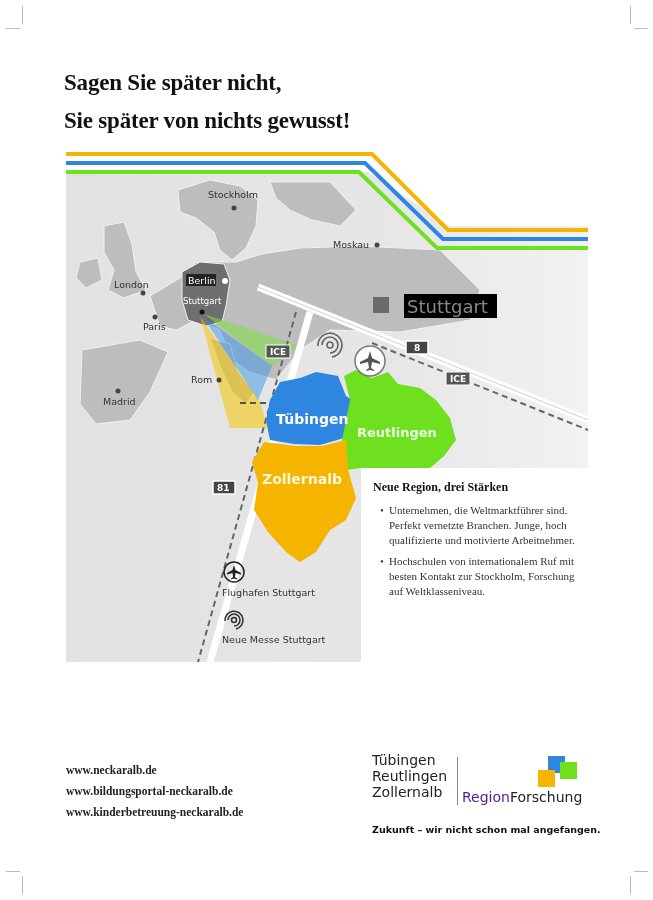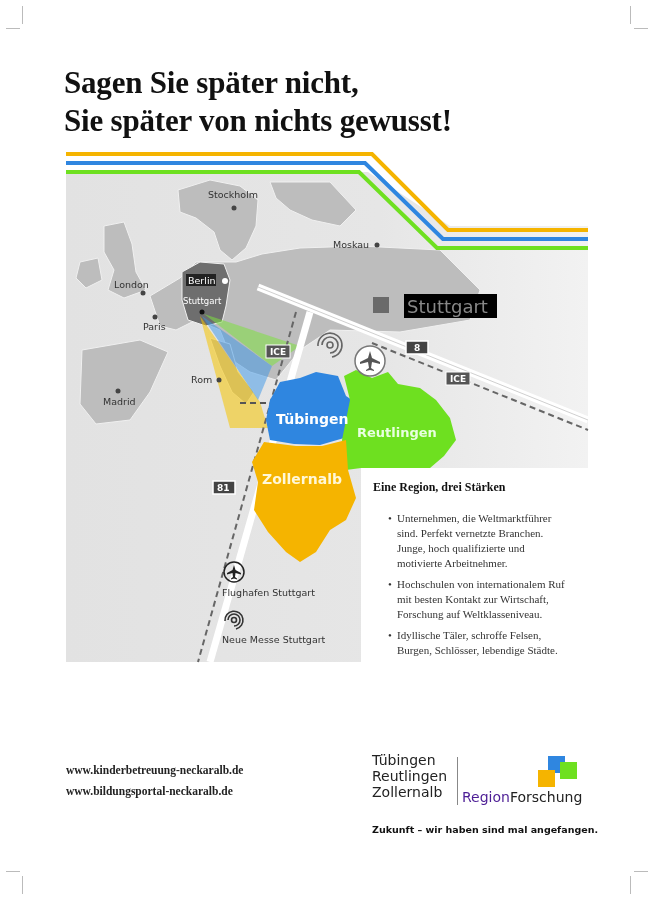--- a/index.html
+++ b/index.html
@@ -1,25 +1,25 @@
 <!DOCTYPE html>
 <html><head>
 <meta charset="utf-8">
 <style>
   html,body{margin:0;padding:0;background:#fff;}
   body{width:653px;height:900px;position:relative;overflow:hidden;font-family:"Liberation Sans",sans-serif;}
   .crop{position:absolute;background:#bbb;}
-  .headline{position:absolute;left:64px;top:64px;margin:0;font-family:"Liberation Serif","DejaVu Serif",serif;font-weight:bold;font-size:31px;line-height:38px;color:#111;letter-spacing:-0.2px;}
+  .headline{position:absolute;left:64px;top:64px;margin:0;font-family:"Liberation Serif","DejaVu Serif",serif;font-weight:bold;font-size:23px;line-height:38px;color:#111;letter-spacing:-0.2px;}
   .map{position:absolute;left:0;top:0;width:653px;height:900px;}
   .map text{font-family:"DejaVu Sans","Liberation Sans",sans-serif;}
   .city{font-size:9.5px;fill:#333;}
   .region-lbl{font-size:14px;font-weight:bold;fill:#fff;}
   .info{position:absolute;left:361px;top:470px;width:230px;height:196px;background:#fff;font-family:"Liberation Serif","DejaVu Serif",serif;color:#333;}
   .info h3{margin:10px 0 6px 12px;font-size:12px;color:#111;font-weight:bold;}
-  .info ul{margin:16px;padding:0 0 0 20px;list-style:none;}
+  .info ul{margin:8px;padding:0 0 0 20px;list-style:none;}
   .info li{position:relative;font-size:11px;line-height:15px;margin-bottom:6px;padding-right:8px;}
   .info li::before{content:"•";position:absolute;left:-9px;top:0;color:#333;}
   .links{position:absolute;left:66px;top:760px;font-family:"Liberation Serif","DejaVu Serif",serif;font-weight:bold;font-size:11.5px;color:#222;}
   .links a{display:block;color:#222;text-decoration:none;line-height:21px;}
   .logo{position:absolute;left:372px;top:752px;width:230px;height:90px;}
   .logo .cities{position:absolute;left:0;top:0;font-family:"DejaVu Sans",sans-serif;font-size:14px;line-height:16px;color:#222;}
   .logo .sep{position:absolute;left:85px;top:5px;width:1px;height:48px;background:#888;}
   .logo .brand{position:absolute;left:90px;top:37px;font-family:"DejaVu Sans",sans-serif;font-size:14px;color:#222;}
   .logo .brand .light{color:#4c1d95;}
   .logo .sq{position:absolute;width:17px;height:17px;}
@@ -162,40 +162,40 @@
   <text x="222" y="643" style="font-size:9.5px;fill:#333">Neue Messe Stuttgart</text>
 
   <g fill="none" stroke-width="4">
     <path d="M66 154 L372 154 L448 230 L588 230" stroke="#f5b400"></path>
     <path d="M66 163 L365 163 L443 239 L588 239" stroke="#2f86e0"></path>
     <path d="M66 172 L359 172 L437 248 L588 248" stroke="#6ee020"></path>
   </g>
 </svg>
 
 <div class="info">
-  <h3>Eine Region, drei Stärken</h3>
+  <h3>Neue Region, drei Stärken</h3>
   <ul>
     <li>Unternehmen, die Weltmarktführer sind. Perfekt vernetzte Branchen. Junge, hoch qualifizierte und motivierte Arbeitnehmer.</li>
-    <li>Hochschulen von internationalem Ruf mit besten Kontakt zur Wirtschaft, Forschung auf Weltklasseniveau.</li>
-    <li>Idyllische Täler, schroffe Felsen, Burgen, Schlösser, lebendige Städte.</li>
+    <li>Hochschulen von internationalem Ruf mit besten Kontakt zur Stockholm, Forschung auf Weltklasseniveau.</li>
   </ul>
 </div>
 
 <div class="links">
+  <a>www.neckaralb.de</a>
+  <a>www.bildungsportal-neckaralb.de</a>
   <a>www.kinderbetreuung-neckaralb.de</a>
-  <a>www.bildungsportal-neckaralb.de</a>
 </div>
 
 <div class="logo">
   <div class="cities">
     <div>Tübingen</div>
     <div>Reutlingen</div>
     <div>Zollernalb</div>
   </div>
   <div class="sep"></div>
   <div class="brand">
     <span class="light">Region</span><span>Forschung</span>
   </div>
   <div class="sq" style="left:176px;top:4px;background:#2f86e0;"></div>
   <div class="sq" style="left:188px;top:10px;background:#6ee020;"></div>
   <div class="sq" style="left:166px;top:18px;background:#f5b400;"></div>
 </div>
-<div class="tagline">Zukunft – wir haben sind mal angefangen.</div>
+<div class="tagline">Zukunft – wir nicht schon mal angefangen.</div>
 
 </body></html>

